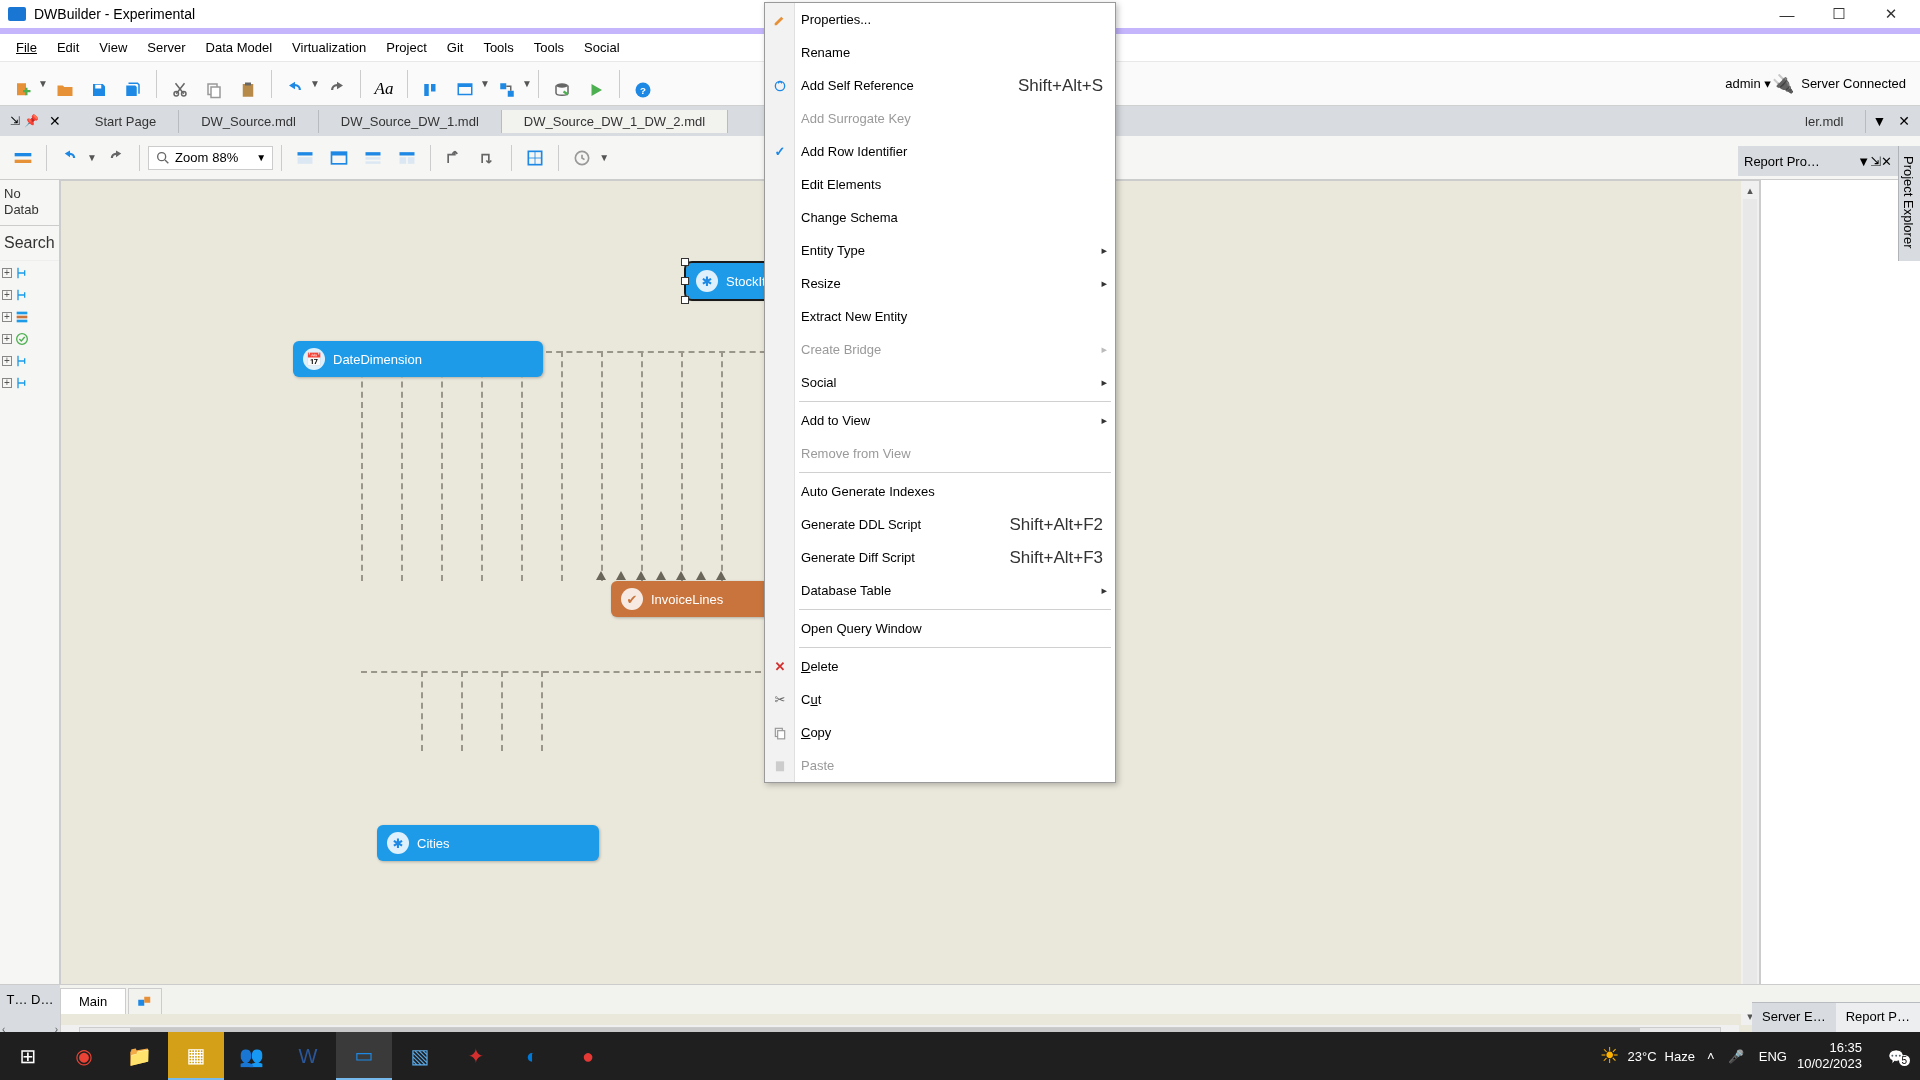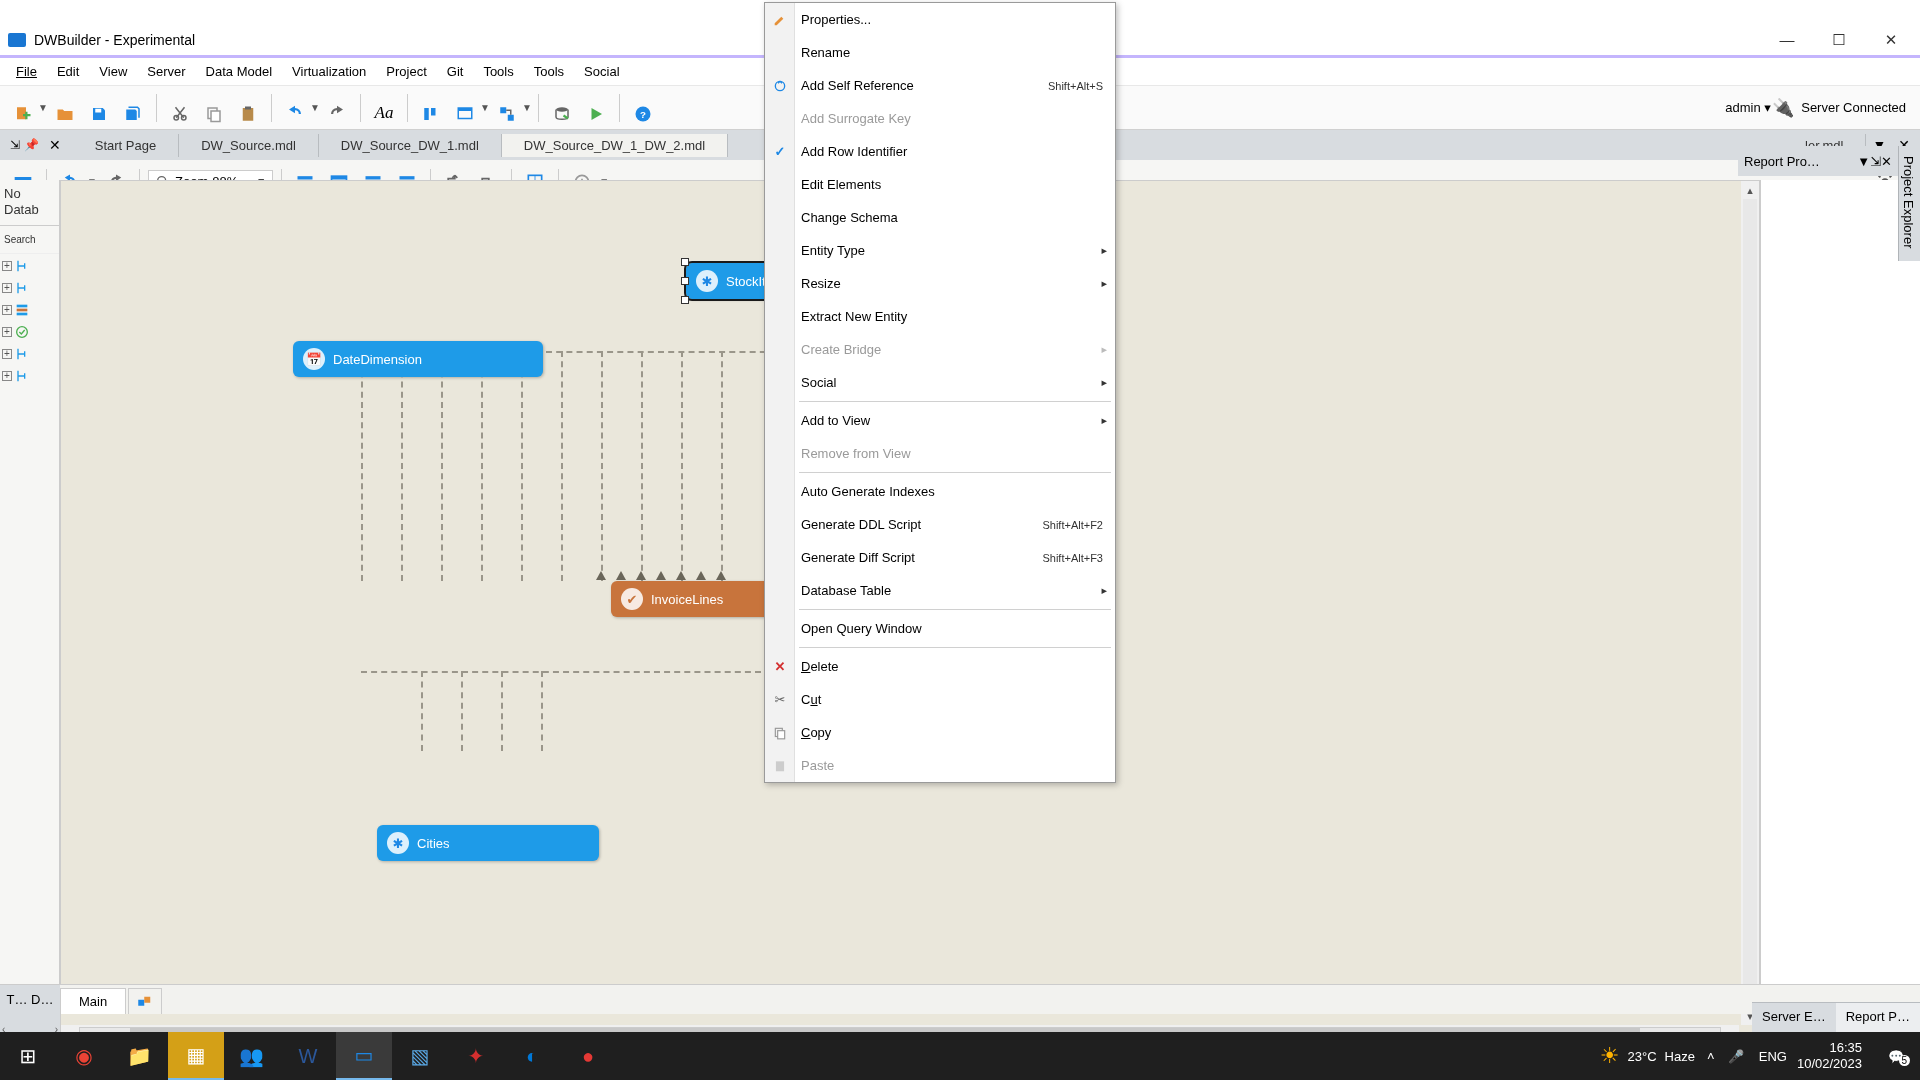--- a/index.html
+++ b/index.html
@@ -1,19 +1,19 @@
 <!DOCTYPE html>
 <html><head>
 <meta charset="utf-8">
 <style>
 * { margin:0; padding:0; box-sizing:border-box; font-family:"Segoe UI",Tahoma,sans-serif; font-size:13px; }
 body { width:1920px; height:1080px; background:#fff; position:relative; overflow:hidden; }
 
 
-.titlebar { height:34px; background:#fff; display:flex; align-items:center; padding:0 8px; border-bottom:3px solid #c4b5fd;margin-top:24px; }
+.titlebar { height:34px; background:#fff; display:flex; align-items:center; padding:0 8px; border-bottom:6px solid #c4b5fd; }
 .titlebar .app-icon { width:18px; height:14px; background:#1976d2; margin-right:8px; border-radius:2px; }
 .titlebar .title { flex:1; font-size:14px; }
 .titlebar .win-btns { display:flex; gap:22px; margin-right:6px; }
 .titlebar .win-btn { width:30px; height:20px; display:flex; align-items:center; justify-content:center; font-size:15px; color:#333; cursor:default; }
 
 
 .menubar { height:28px; display:flex; align-items:center; padding:0 6px; border-bottom:1px solid #e8e8e8; }
 .menubar .menu-item { padding:4px 10px; cursor:default; }
 .menubar .menu-item u { text-decoration:underline; }
 
@@ -40,21 +40,21 @@
 
 .editor-tb { height:44px; display:flex; align-items:center; padding:0 8px; border-bottom:1px solid #ccc; background:#f6f6f4; gap:4px; }
 .editor-tb .et-btn { width:30px; height:30px; display:flex; align-items:center; justify-content:center; border:1px solid transparent; border-radius:2px; }
 .editor-tb .et-sep { width:1px; height:26px; background:#ccc; margin:0 4px; }
 .editor-tb .zoom-box { display:flex; align-items:center; gap:4px; border:1px solid #ccc; padding:3px 6px; background:#fff; }
 
 
 .main-area { position:absolute; top:180px; bottom:36px; left:0; right:0; display:flex; }
 .left-sidebar { width:60px; background:#f6f6f4; border-right:1px solid #ccc; display:flex; flex-direction:column; }
 .left-sidebar .nodb { font-size:12px; color:#333; padding:6px 4px; line-height:1.25; border-bottom:1px solid #ccc; }
-.left-sidebar .search { font-size:10px; padding:8px 4px; color:#333; border-bottom:1px solid #eee; }
+.left-sidebar .search { font-size:16px; padding:8px 4px; color:#333; border-bottom:1px solid #eee; }
 .left-sidebar .tree { padding:4px 2px; display:flex; flex-direction:column; gap:6px; }
 .tree-item { display:flex; align-items:center; gap:2px; }
 .tree-plus { font-size:10px; color:#555; border:1px solid #888; width:10px; height:10px; display:flex; align-items:center; justify-content:center; line-height:1; }
 .tree-ico { width:16px; height:16px; }
 
 .canvas-wrap { flex:1; position:relative; background:#eae7db; border:1px solid #ccc; }
 .canvas-scroll-x { position:absolute; left:0; right:20px; bottom:0; height:18px; background:#f0f0f0; display:flex; align-items:center; }
 .canvas-scroll-x .sb-btn { width:18px; height:18px; display:flex; align-items:center; justify-content:center; font-size:11px; color:#555; }
 .canvas-scroll-x .sb-track { flex:1; height:14px; background:#e8e8e8; border:1px solid #ccc; position:relative; }
 .canvas-scroll-x .sb-thumb { position:absolute; left:50px; right:80px; top:0; bottom:0; background:#c8c8c8; }
@@ -82,21 +82,21 @@
 .right-edge-tab { position:absolute; right:0; top:146px; width:22px; background:#d8dce0; border-left:1px solid #b0b4b8; padding:10px 2px; }
 .right-edge-tab span { writing-mode:vertical-rl; font-size:13px; }
 
 
 .ctx-menu { position:absolute; left:764px; top:2px; width:352px; background:#fff; border:1px solid #9a9a9a; box-shadow:2px 2px 6px rgba(0,0,0,.25); z-index:500; }
 .ctx-menu .icon-col { position:absolute; left:0; top:0; bottom:0; width:30px; background:#f2f2f2; border-right:1px solid #e0e0e0; }
 .ctx-menu ul { list-style:none; position:relative;text-align:center; }
 .ctx-menu li { height:33px; display:flex; align-items:center; padding:0 12px 0 36px; position:relative; }
 .ctx-menu li.sep { height:1px; padding:0; margin:2px 4px 2px 34px; background:#d0d0d0; }
 .ctx-menu li .mi-ico { position:absolute; left:5px; width:20px; height:20px; display:flex; align-items:center; justify-content:center; }
-.ctx-menu li .sc { margin-left:auto; color:#333; font-size:11px; }
+.ctx-menu li .sc { margin-left:auto; color:#333; font-size:17px; }
 .ctx-menu li.disabled { color:#9a9a9a; }
 .ctx-menu li .sub-arrow { position:absolute; right:8px; font-size:11px; color:#333; }
 .ctx-menu li.disabled .sub-arrow{ color:#bbb; }
 
 
 .bottom-tabs { position:absolute; left:60px; right:0; bottom:36px; height:30px; display:flex; align-items:flex-end; background:#f2f2ef; border-top:1px solid #ccc; }
 .bottom-tabs .bt-tab { padding:5px 18px; background:#fff; border:1px solid #ccc; border-bottom:none; margin-right:2px; font-size:13px; }
 .bottom-tabs .bt-ico { width:34px; height:26px; display:flex; align-items:center; justify-content:center; border:1px solid #ccc; border-bottom:none; }
 .bottom-tabs .bt-sp { flex:1; }
 .bottom-tabs .bt-nav { padding:0 4px; font-size:12px; color:#555; }

